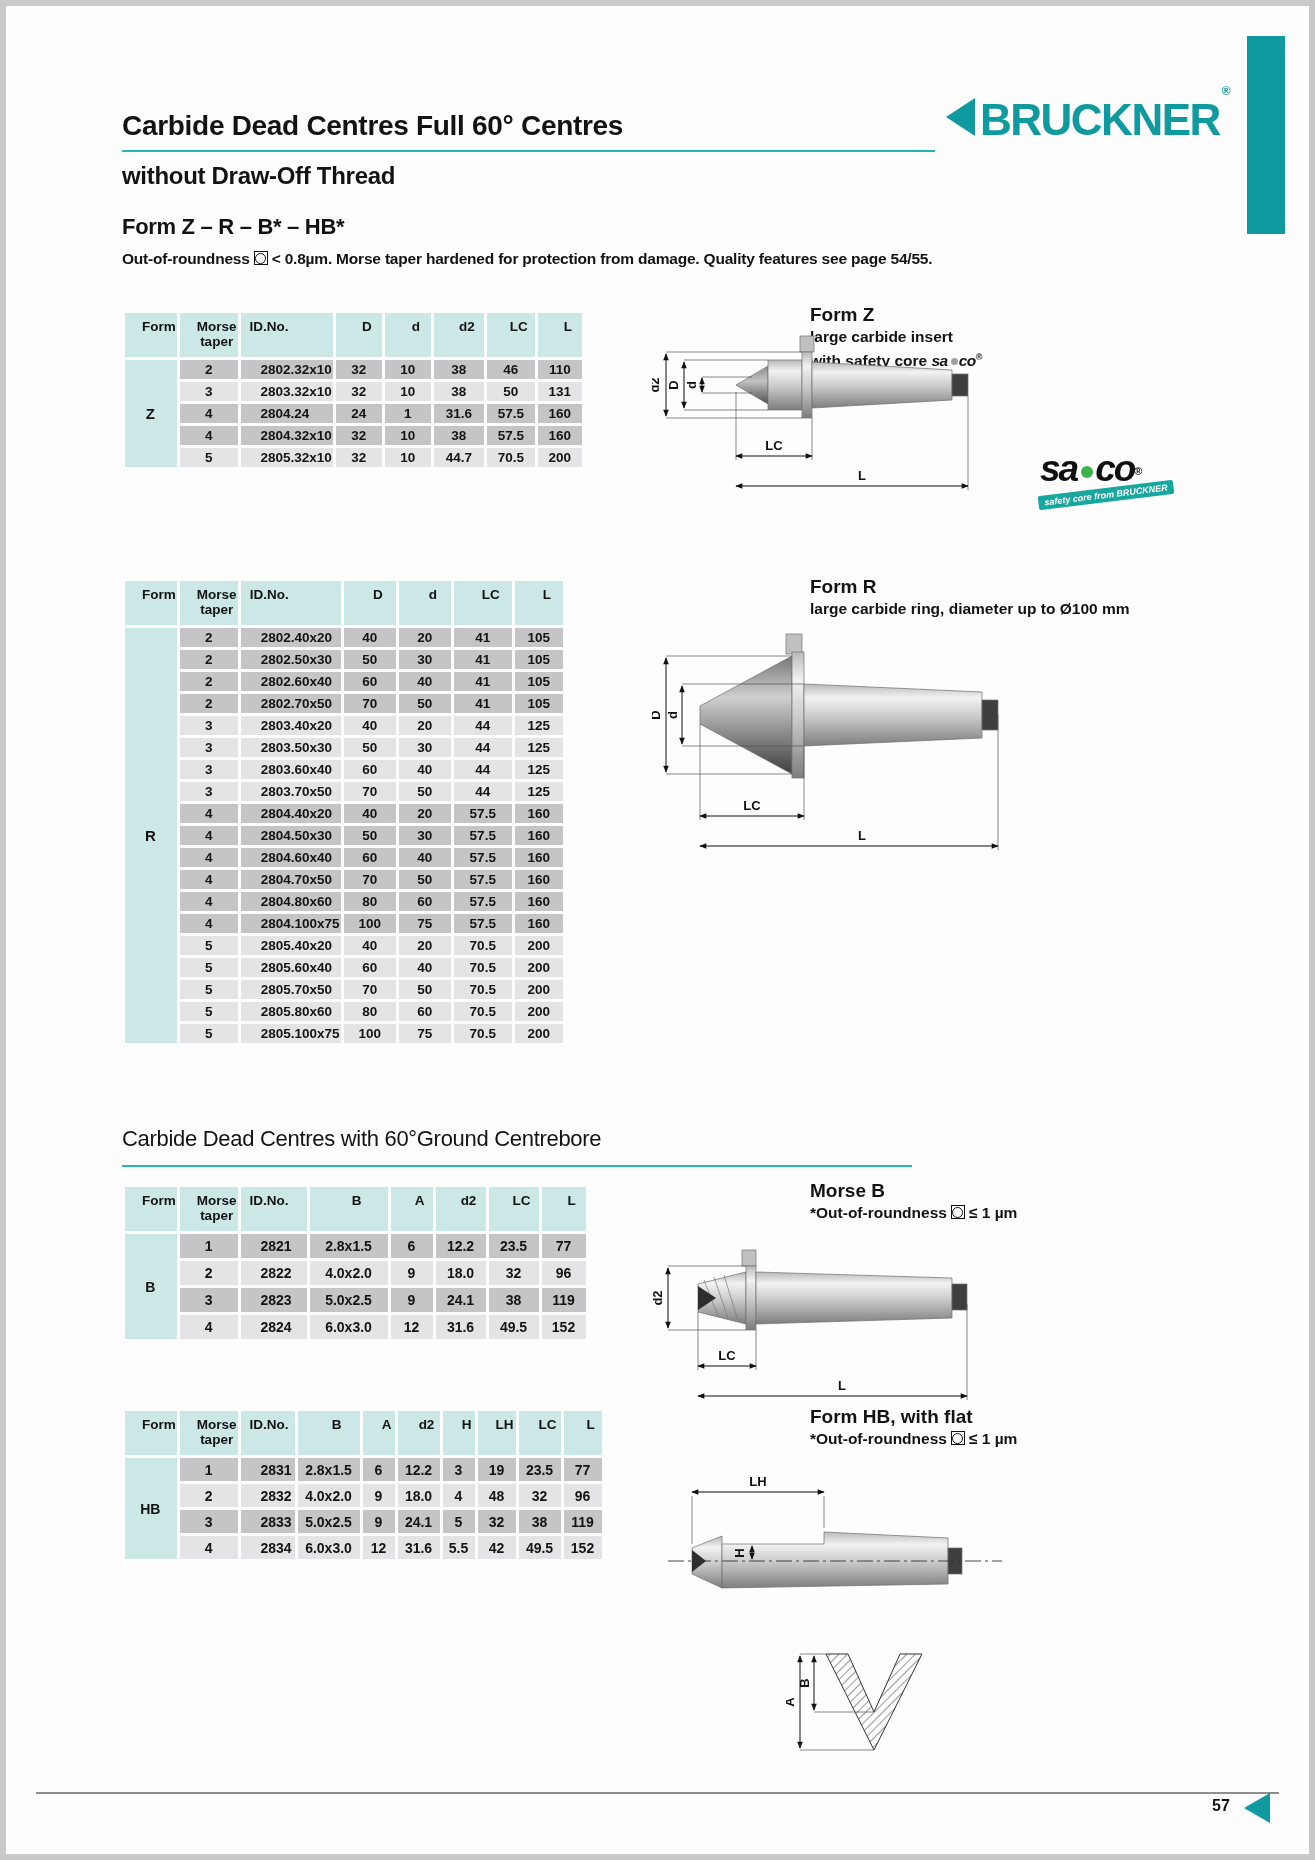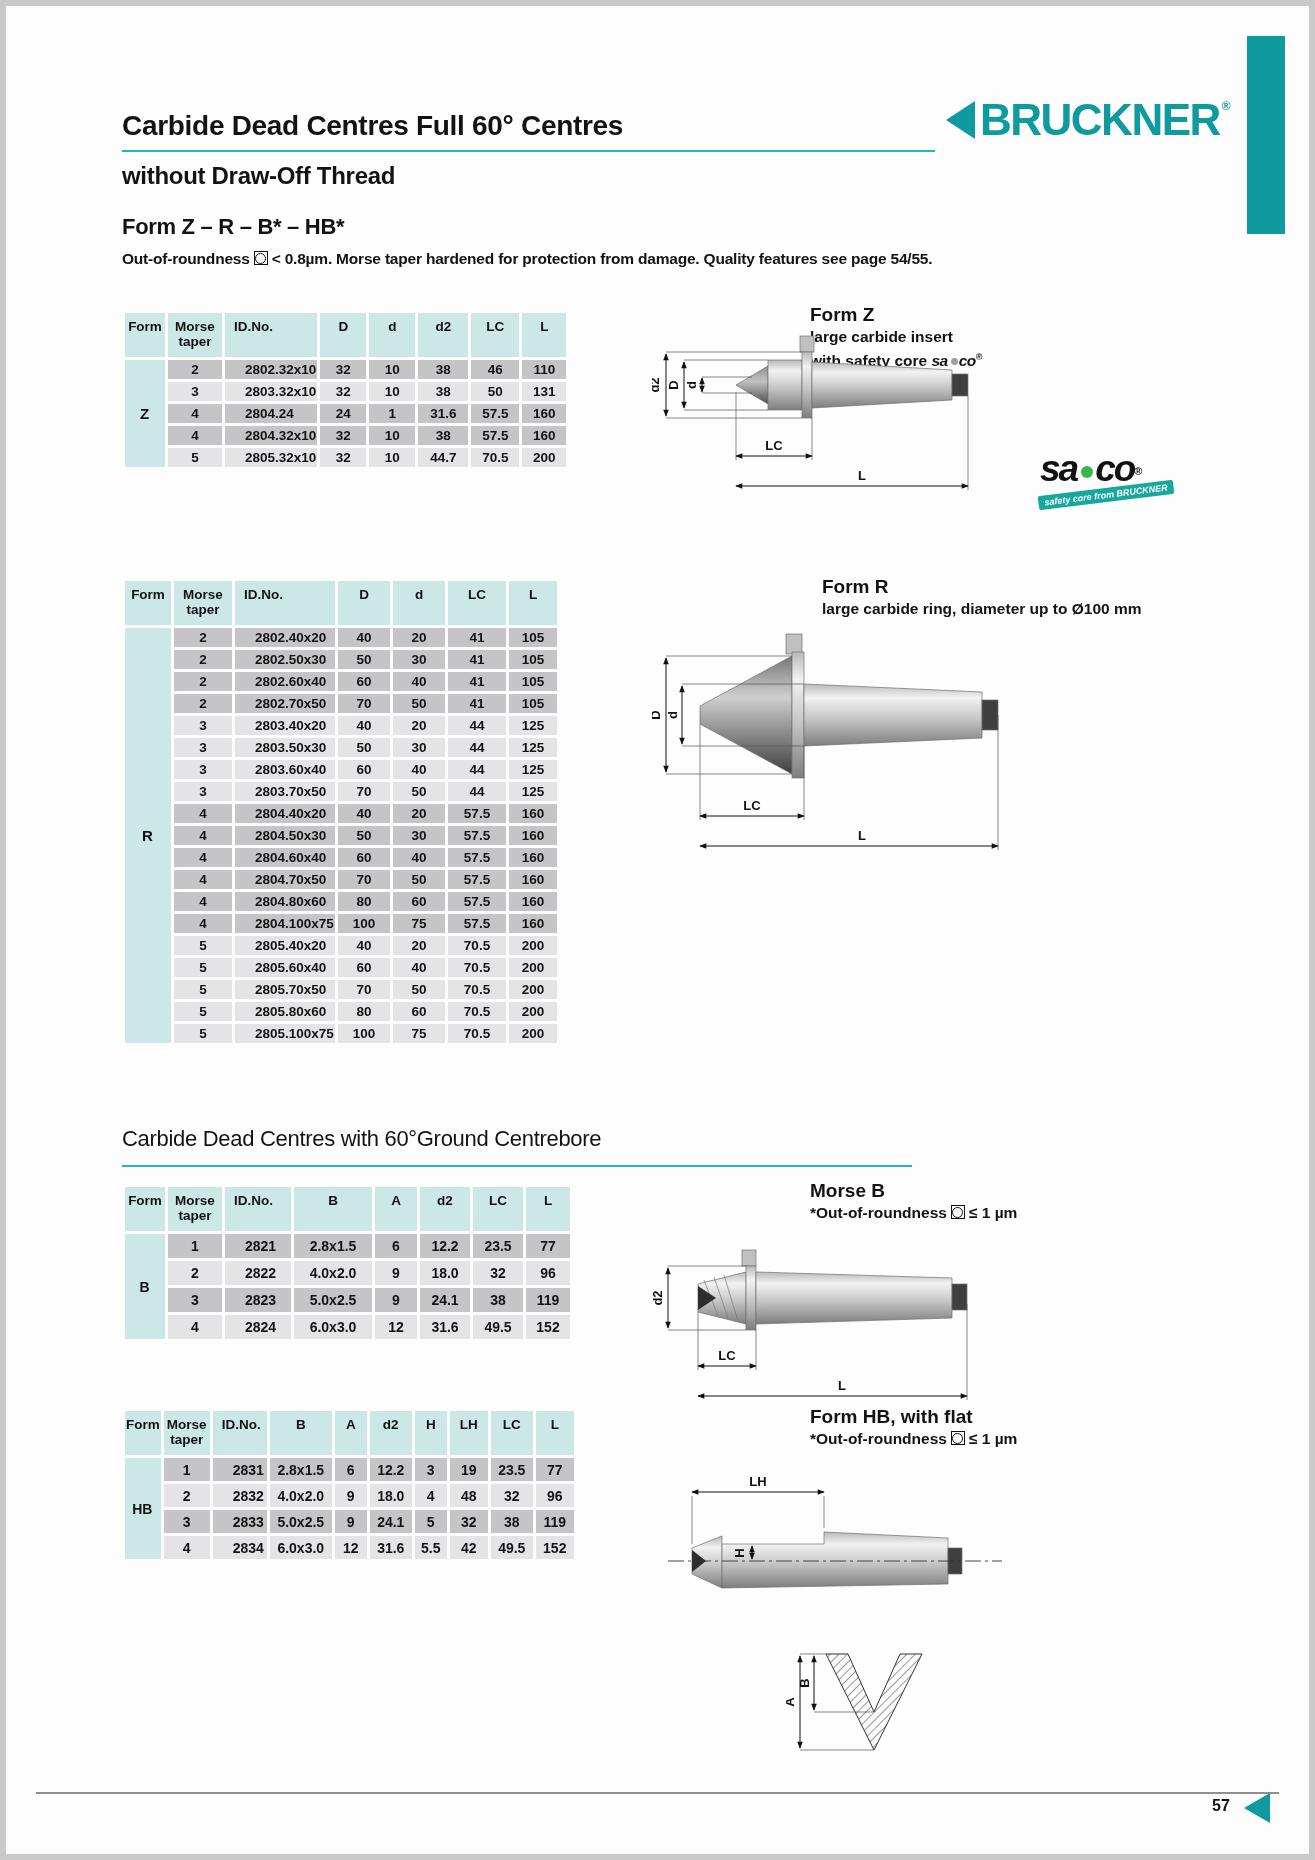--- a/index.html
+++ b/index.html
@@ -15,55 +15,55 @@
   .t3{position:absolute;left:122px;top:214px;font-size:22px;font-weight:bold;letter-spacing:-0.3px;}
   .subtitle{position:absolute;left:122px;top:250px;font-size:15.5px;font-weight:bold;letter-spacing:-0.2px;white-space:nowrap;}
   .s2title{position:absolute;left:122px;top:1126px;font-size:22px;font-weight:normal;letter-spacing:-0.3px;}
   .rule-teal2{position:absolute;left:122px;top:1165px;width:790px;height:2px;background:#25b6bc;}
 
   
   .rsym{display:inline-block;width:12px;height:12px;border:1.6px solid #111;position:relative;vertical-align:-1px;margin:0 4px;}
   .rsym::after{content:"";position:absolute;left:0.5px;top:0.5px;right:0.5px;bottom:0.5px;border:1.5px solid #111;border-radius:50%;}
 
   
-  .logo{position:absolute;left:946px;top:98px;display:flex;align-items:center;}
+  .logo{position:absolute;left:946px;top:98px;display:flex;align-items:flex-start;}
   .logo-tri{width:0;height:0;border-top:19px solid transparent;border-bottom:19px solid transparent;border-right:29px solid #0e9a9e;margin-right:5px;}
   .logo-text{font-size:44px;font-weight:bold;color:#0e9a9e;letter-spacing:-1.5px;line-height:44px;}
   .logo-reg{font-size:12px;font-weight:bold;color:#0e9a9e;vertical-align:top;position:relative;top:-14px;left:2px;}
   .tab-bar{position:absolute;left:1247px;top:36px;width:38px;height:198px;background:#0e9a9e;}
   .footer-rule{position:absolute;left:36px;top:1792px;width:1243px;height:2px;background:#8f8f8f;}
   .page-num{position:absolute;left:1212px;top:1797px;font-size:16px;font-weight:bold;}
   .footer-tri{position:absolute;left:1244px;top:1793px;width:0;height:0;border-top:15px solid transparent;border-bottom:15px solid transparent;border-right:26px solid #0e9a9e;}
 
   
   table.spec-table{position:absolute;border-collapse:separate;border-spacing:3px;table-layout:fixed;}
   .spec-table th{
     background:#cbe8e6;font-weight:bold;font-size:13.5px;line-height:15px;
-    white-space:pre-line;vertical-align:top;text-align:center;padding:6px 1px 2px 1px;height:44px;box-sizing:border-box;
+    white-space:pre-line;vertical-align:top;text-align:center;padding:6px 1px 2px 17px;height:44px;box-sizing:border-box;
   }
   .spec-table th:nth-child(3){text-align:left;padding-left:9px;}
   .spec-table td{text-align:center;font-weight:bold;font-size:13.5px;padding:0 1px;}
   #table-z td,#table-r td{height:19px;}
   #table-b td{height:24px;font-size:14px;}
   #table-hb td{height:23px;font-size:14px;}
   .shade-dark td{background:#c5c5c7;}
   .shade-light td{background:#e4e4e6;}
   .spec-table td[data-name="id-no-cell"]{text-align:left;padding-left:20px;}
   .spec-table tbody td.form-cell{background:#cbe8e6;font-size:15px;text-align:center;padding-left:0;}
   #table-z{left:122px;top:310px;}
   #table-r{left:122px;top:578px;}
   #table-b{left:122px;top:1184px;}
   #table-hb{left:122px;top:1408px;}
 
   
   .fig-cap{position:absolute;font-weight:bold;}
   .fig-cap .cap-title{font-size:19px;line-height:22px;}
   .fig-cap .cap-line{font-size:15.5px;line-height:21px;}
   #cap-z{left:810px;top:304px;}
-  #cap-r{left:810px;top:576px;margin-left:12px;}
+  #cap-r{left:810px;top:576px;}
   #cap-b{left:810px;top:1180px;}
   #cap-hb{left:810px;top:1406px;}
   .si-sa,.si-co{font-style:italic;font-weight:bold;letter-spacing:-0.5px;}
   .si-dot{display:inline-block;width:7px;height:7px;border-radius:50%;background:#9f9f9f;margin:0 1px 1px 3px;}
   .si-reg{font-size:9px;}
 
   
   svg.fig{position:absolute;}
   #fig-z{left:652px;top:330px;}
   #fig-r{left:652px;top:620px;}

